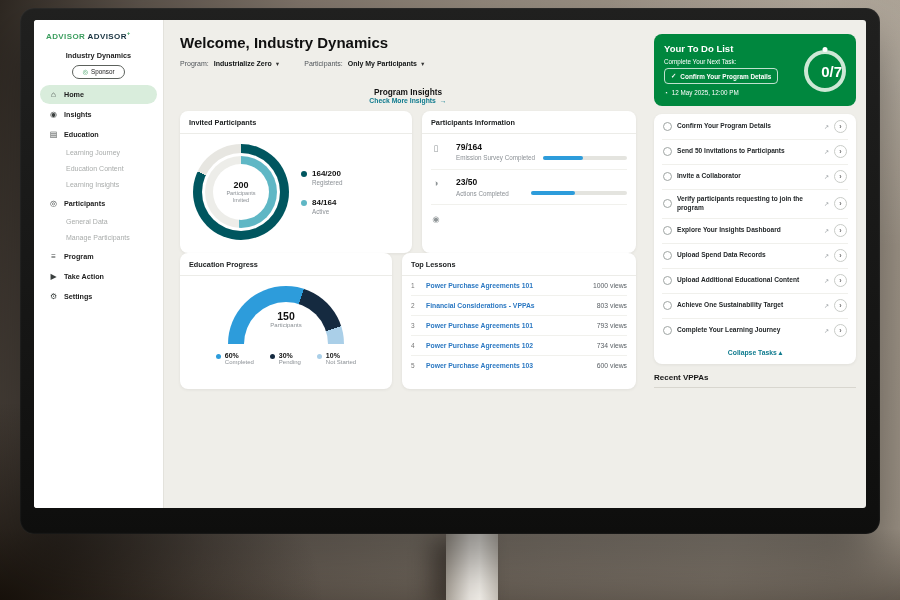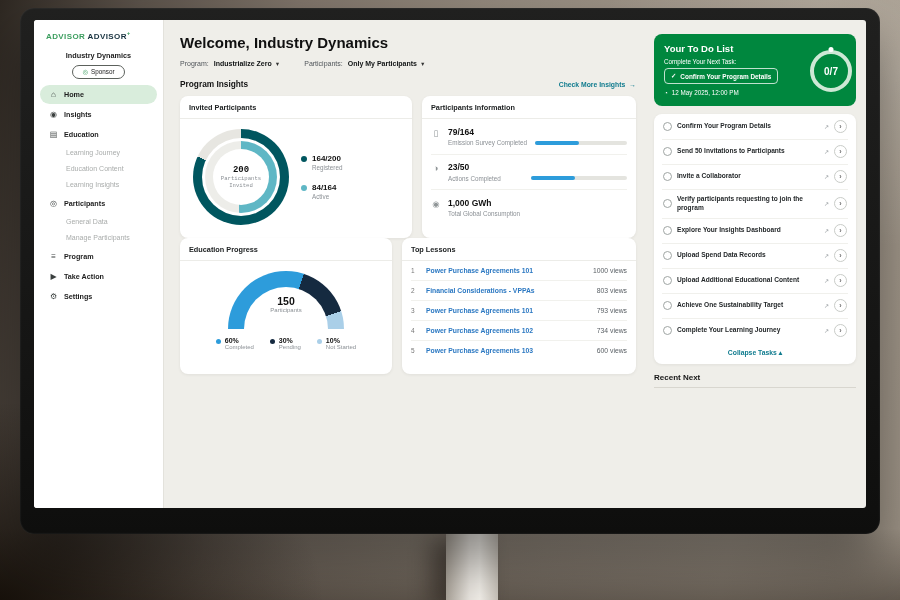--- a/index.html
+++ b/index.html
@@ -45,57 +45,57 @@
   .nav-sub { padding:4.5px 9px 4.5px 26px; margin:0 6px; font-size:7px; color:#A9ACAB; cursor:pointer; }
 
   
   .main { flex:1; min-width:0; padding:14px 12px 0 16px; }
   .welcome { font-size:15px; font-weight:bold; color:#101010; }
   .filters { display:flex; gap:24px; align-items:center; margin-top:9px; }
   .filter { display:flex; gap:5px; align-items:center; }
   .f-label { font-size:7px; color:#50555a; }
   .f-value { font-size:7px; font-weight:bold; color:#101314; display:flex; gap:3px; align-items:center; cursor:pointer; }
   .chev { font-size:5.5px; color:#333; }
-  .section { display:flex; justify-content:space-between; align-items:center; margin-top:12px; margin-bottom:7px; }
+  .section { display:flex; justify-content:space-between; align-items:center; margin-top:20px; margin-bottom:7px;flex-direction:column; }
   .s-title { font-size:8.3px; font-weight:bold; color:#141414; }
   .s-link { font-size:6.8px; font-weight:bold; color:#0F7B8E; display:flex; gap:4px; align-items:center; cursor:pointer; }
   .cards { display:flex; gap:10px; }
   .card { background:#fff; border-radius:8px; box-shadow:0 1px 3px rgba(60,60,50,.08); padding:7px 9px 8px; }
   .card-title { font-size:7.3px; font-weight:bold; color:#202324; margin:0 -9px; padding:0 9px 6px;
     border-bottom:1px solid #ECECE8; }
   .row1 .card { min-height:142px; }
   .row2 .card { min-height:136px; }
   .card-invited { flex:0 0 232px; }
   .card-info { flex:1; }
   .card-edu { flex:0 0 212px; }
   .card-lessons { flex:1; }
 
   
   .invited-body { display:flex; gap:12px; align-items:center; padding-top:10px; }
-  .donut { position:relative; width:96px; height:96px; margin-left:4px; flex:none;font-family:Liberation Mono, monospace; }
+  .donut { position:relative; width:96px; height:96px; margin-left:4px; flex:none; }
   .d-outer { position:absolute; inset:0; border-radius:50%; }
   .d-gap   { position:absolute; inset:9px; border-radius:50%; background:#fff; }
   .d-inner { position:absolute; inset:12px; border-radius:50%; }
   .d-hole  { position:absolute; inset:20px; border-radius:50%; background:#fff;
     display:flex; flex-direction:column; align-items:center; justify-content:center; text-align:center; }
   .d-val { font-size:9px; font-weight:bold; color:#111; }
   .d-lab { font-size:5.6px; color:#8b9095; line-height:1.3; }
   .legend { display:flex; flex-direction:column; gap:12px; }
   .leg-item { display:flex; gap:5px; }
   .leg-dot { width:6px; height:6px; border-radius:50%; margin-top:2px; flex:none; }
   .leg-val { font-size:8px; font-weight:bold; color:#111; }
   .leg-lab { font-size:6.3px; color:#8b9095; margin-top:1px; }
   .c1 { background:#00565F; } .c2 { background:#5FB7C5; }
   .g1 { background:#2D9CDB; } .g2 { background:#152A40; } .g3 { background:#AACFE8; }
 
   
   .info-row { display:flex; gap:7px; padding:7.5px 0; border-bottom:1px solid #F1F1ED; }
   .info-row:last-child { border-bottom:none; }
   .info-icon { width:10px; text-align:center; color:#8f9597; font-size:8.5px; padding-top:1px; }
-  .info-col { flex:1; min-width:0; }
+  .info-col { flex:1; min-width:0;margin-left:8px; }
   .info-val { font-size:8.5px; font-weight:bold; color:#101010; }
   .info-sub { display:flex; align-items:center; gap:8px; margin-top:2.5px; }
   .info-label { font-size:6.3px; color:#8b9095; white-space:nowrap; }
   .bar { flex:1; max-width:96px; height:4px; background:#E4E4DF; border-radius:2px; position:relative; margin-left:auto; }
   .bar-fill { position:absolute; left:0; top:0; height:100%; border-radius:2px; background:#2D9CDB; }
 
   
   .gauge-wrap { position:relative; width:116px; height:58px; margin:10px auto 0; overflow:hidden; }
   .gauge { position:absolute; left:0; top:0; width:116px; height:116px; border-radius:50%; }
   .gauge-hole { position:absolute; left:16px; top:16px; width:84px; height:84px; border-radius:50%; background:#fff; }
@@ -117,23 +117,23 @@
 
   
   .right { width:218px; flex:none; padding:14px 10px 4px 6px; }
   .green-card { position:relative; background:#00873E; border-radius:8px; padding:9px 10px 10px; color:#fff; }
   .gc-title { font-size:9.5px; font-weight:bold; }
   .gc-sub { font-size:6.3px; margin-top:3.5px; }
   .gc-task { margin-top:3.5px; border:1px solid rgba(255,255,255,.75); border-radius:4px;
     padding:3px 6px; display:flex; gap:4px; align-items:center; font-size:6.4px; font-weight:bold;
     width:max-content; max-width:140px; cursor:pointer; }
   .gc-due { margin-top:4.5px; font-size:6.3px; display:flex; gap:4px; align-items:center; }
-  .gc-ring { position:absolute; right:4px; top:16px; width:42px; height:42px; border-radius:50%;
-    border:4.5px solid #CDE8D5; display:flex; align-items:center; justify-content:center;
-    font-weight:bold; font-size:10px; }
+  .gc-ring { position:absolute; right:10px; top:16px; width:42px; height:42px; border-radius:50%;
+    border:4.5px solid #CDE8D5; display:flex; align-items:center; justify-content:flex-end;
+    font-weight:bold; font-size:15px; }
   .gc-ring::before { content:''; position:absolute; top:-7px; left:50%; transform:translateX(-50%);
     width:5px; height:5px; border-radius:50%; background:#fff; }
   .tasks-card { background:#fff; border-radius:8px; margin-top:8px; padding:1px 8px 3px;
     box-shadow:0 1px 3px rgba(60,60,50,.08); }
   .todo-row { display:flex; align-items:center; gap:5px; padding:5.5px 1px; border-bottom:1px solid #F0F0EC; cursor:pointer; }
   .todo-check { width:9px; height:9px; border:1px solid #9fa5a3; border-radius:50%; flex:none; }
   .todo-label { flex:1; font-size:6.6px; font-weight:bold; color:#24282a; line-height:1.3; }
   .todo-open { color:#8a9094; font-size:6px; flex:none; }
   .todo-chev { width:13px; height:13px; border:1px solid #c9ccc8; border-radius:50%; flex:none;
     display:flex; align-items:center; justify-content:center; font-size:7px; color:#333; }
@@ -279,26 +279,20 @@
               <div class="info-sub">
                 <span class="info-label">Actions Completed</span>
                 <span class="bar">
                     <span class="bar-fill" style="width: 46%;"></span>
                   </span>
               </div>
             </span>
           </div>
           <div class="info-row">
             <span class="info-icon">◉</span>
-            <span class="info-col">
-              <div class="info-val">1,000 GWh</div>
-              <div class="info-sub">
-                <span class="info-label">Total Global Consumption</span>
-              </div>
-            </span>
           </div>
         </div>
       </div>
 
 
       <div class="cards row2">
 
         <div class="card card-edu">
           <div class="card-title">Education Progress</div>
           <div class="gauge-wrap">
@@ -436,17 +430,17 @@
           <span class="todo-label">Complete Your Learning Journey</span>
           <span class="todo-open">↗</span>
           <span class="todo-chev">›</span>
         </div>
         <div class="collapse">
           <span>Collapse Tasks</span>
           <span>▴</span>
         </div>
       </div>
 
-      <div class="recent">Recent Next</div>
+      <div class="recent">Recent VPPAs</div>
     </div>
 
   </div>
 </div>
 
 </body></html>

